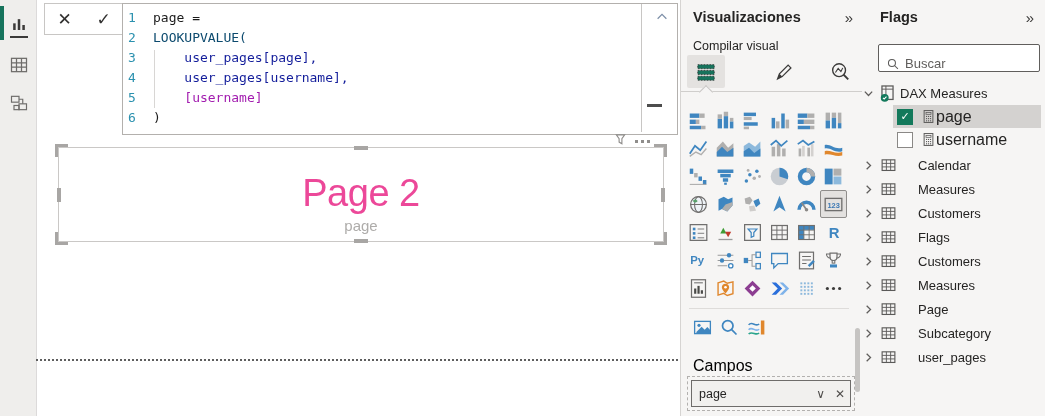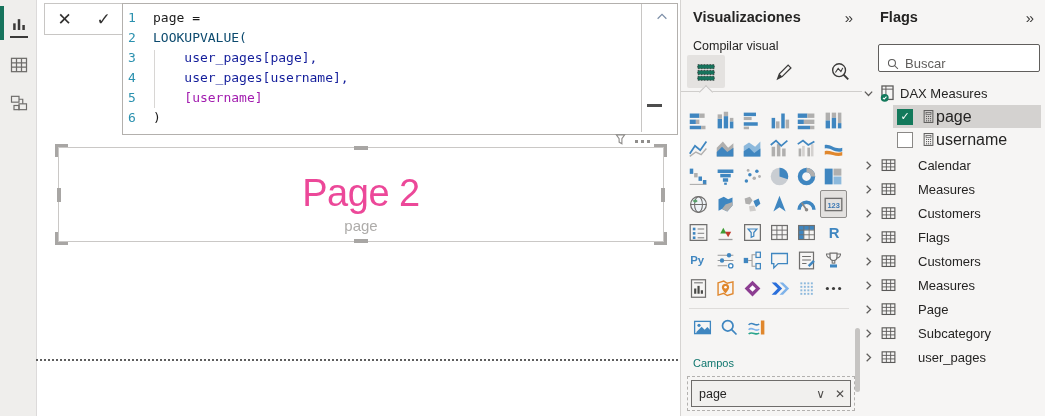--- a/index.html
+++ b/index.html
@@ -63,21 +63,21 @@
   #tabs-sep{left:0;top:91px;width:100%;height:1px;background:#d0cecc}
   #tabs-caret{left:20px;top:87px;width:9px;height:9px;background:#f6f5f4;border-left:1px solid #c8c6c4;
               border-top:1px solid #c8c6c4;transform:rotate(45deg)}
   #gallery{left:4px;top:106px;width:164px;display:grid;grid-template-columns:repeat(6,27px);grid-auto-rows:28px}
   .gcell{display:flex;align-items:center;justify-content:center;cursor:pointer}
   .gcell.selected{background:#e3e1df;border:1px solid #8f8d8b;border-radius:2px}
   .gcell svg{width:21px;height:21px}
   #gallery-sep{left:8px;top:308px;width:160px;height:1px;background:#dedcda}
   #gallery-extra{left:8px;top:313px;display:flex}
   #gallery-extra .gcell{width:27px;height:28px}
-  #fields-label{left:12px;top:357px;font-size:11px;color:#0f766e}
+  #fields-label{left:12px;top:357px;font-size:16px;color:#000000}
   #field-well{left:6px;top:376px;width:166px;height:33px;border:1px dashed #b3b1af;background:#f6f5f4}
   #field-pill{position:absolute;left:3px;top:3px;right:3px;height:25px;background:#f1f0ee;border:1px solid #6e6c6a;
               display:flex;align-items:center;font-size:12.5px;color:#252423}
   #field-pill .pv{padding-left:7px;flex:1}
   #field-pill .pd,#field-pill .px{color:#4f4d4b;font-size:12px;padding:0 5px;cursor:pointer}
   #viz-scrollbar{right:2px;top:328px;width:5px;height:64px;background:#c6c4c2;border-radius:2.5px;cursor:grab}
 
   
   #data-title{left:18px;top:9px}#data-collapse{right:12px;top:9px}
   #search-box{left:16px;top:44px;width:160px;height:26px;background:#fff;border:1px solid #605e5c;border-radius:2px;

